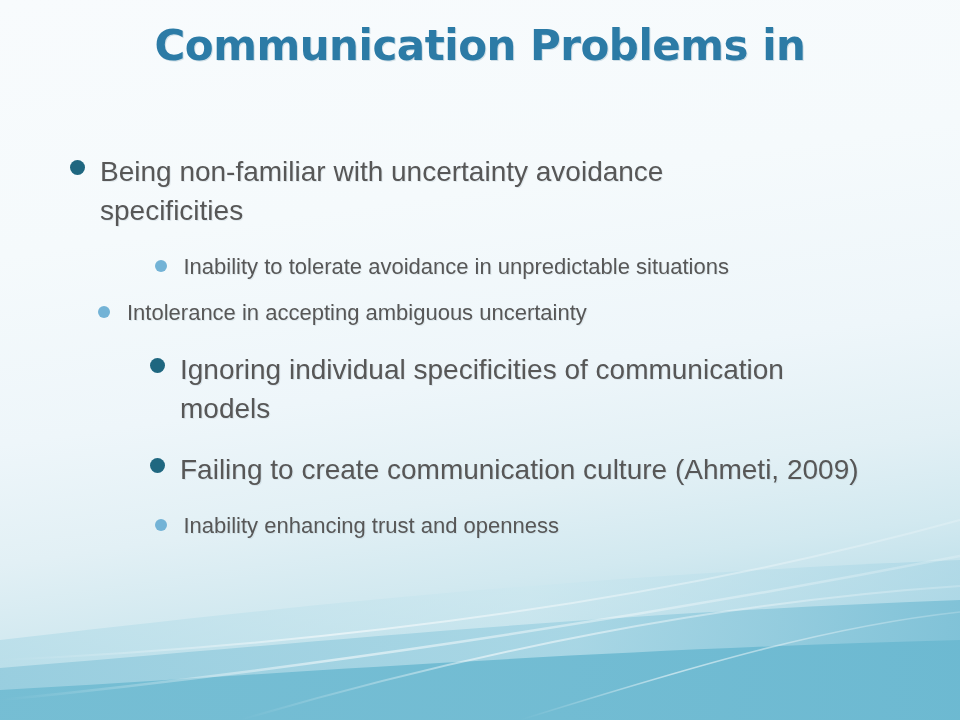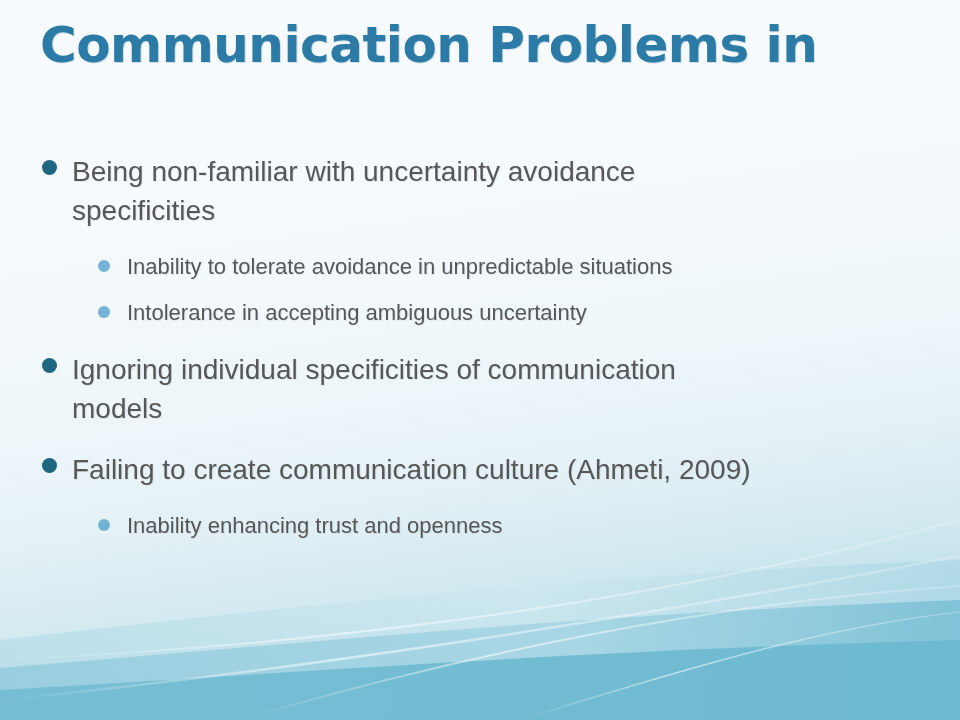--- a/index.html
+++ b/index.html
@@ -39,46 +39,46 @@
     height: 720px;
     pointer-events: none;
   }
 
   
   .title {
     position: absolute;
     left: 40px;
     top: 16px;
     width: 880px;
-    text-align: left;
+    text-align: center;
     color: #2c7ba6;
     font-family: "DejaVu Sans", sans-serif;
     font-weight: bold;
-    font-size: 50px;
+    font-size: 42px;
     line-height: 59px;
     letter-spacing: -0.5px;
     text-shadow: 1px 1px 0 rgba(120,160,180,0.30);
   }
 
   
   .body-list {
     position: absolute;
     left: 0;
     top: 152px;
     width: 960px;
   }
 
   .bullet-row {
     display: flex;
     align-items: flex-start;
   }
 
   
   .lvl1 {
-    padding-left: 42px;
+    padding-left: 70px;
     margin-bottom: 6px;
   }
   .lvl1 .dot {
     flex: 0 0 auto;
     width: 15px;
     height: 15px;
     border-radius: 50%;
     background: #1f6780;
     margin-top: 8px;
     margin-right: 15px;
@@ -109,21 +109,21 @@
   }
   .lvl2 .txt {
     flex: 1 1 auto;
     max-width: 720px;
     color: #575757;
     font-size: 22px;
     line-height: 30px;
     text-shadow: 1px 1px 0 rgba(150,170,180,0.20);
   }
 
-  .gap-top { margin-top: 22px; }
+  .gap-top { margin-top: 22px; justify-content: center; }
   .gap-sm  { margin-top: 14px; }
 </style>
 </head>
 <body>
 
 <div class="slide">
 
   <svg class="bg-waves" viewBox="0 0 960 720" preserveAspectRatio="none" aria-hidden="true">
     <defs>
       <linearGradient id="bandA" x1="0" y1="0" x2="1" y2="0">

